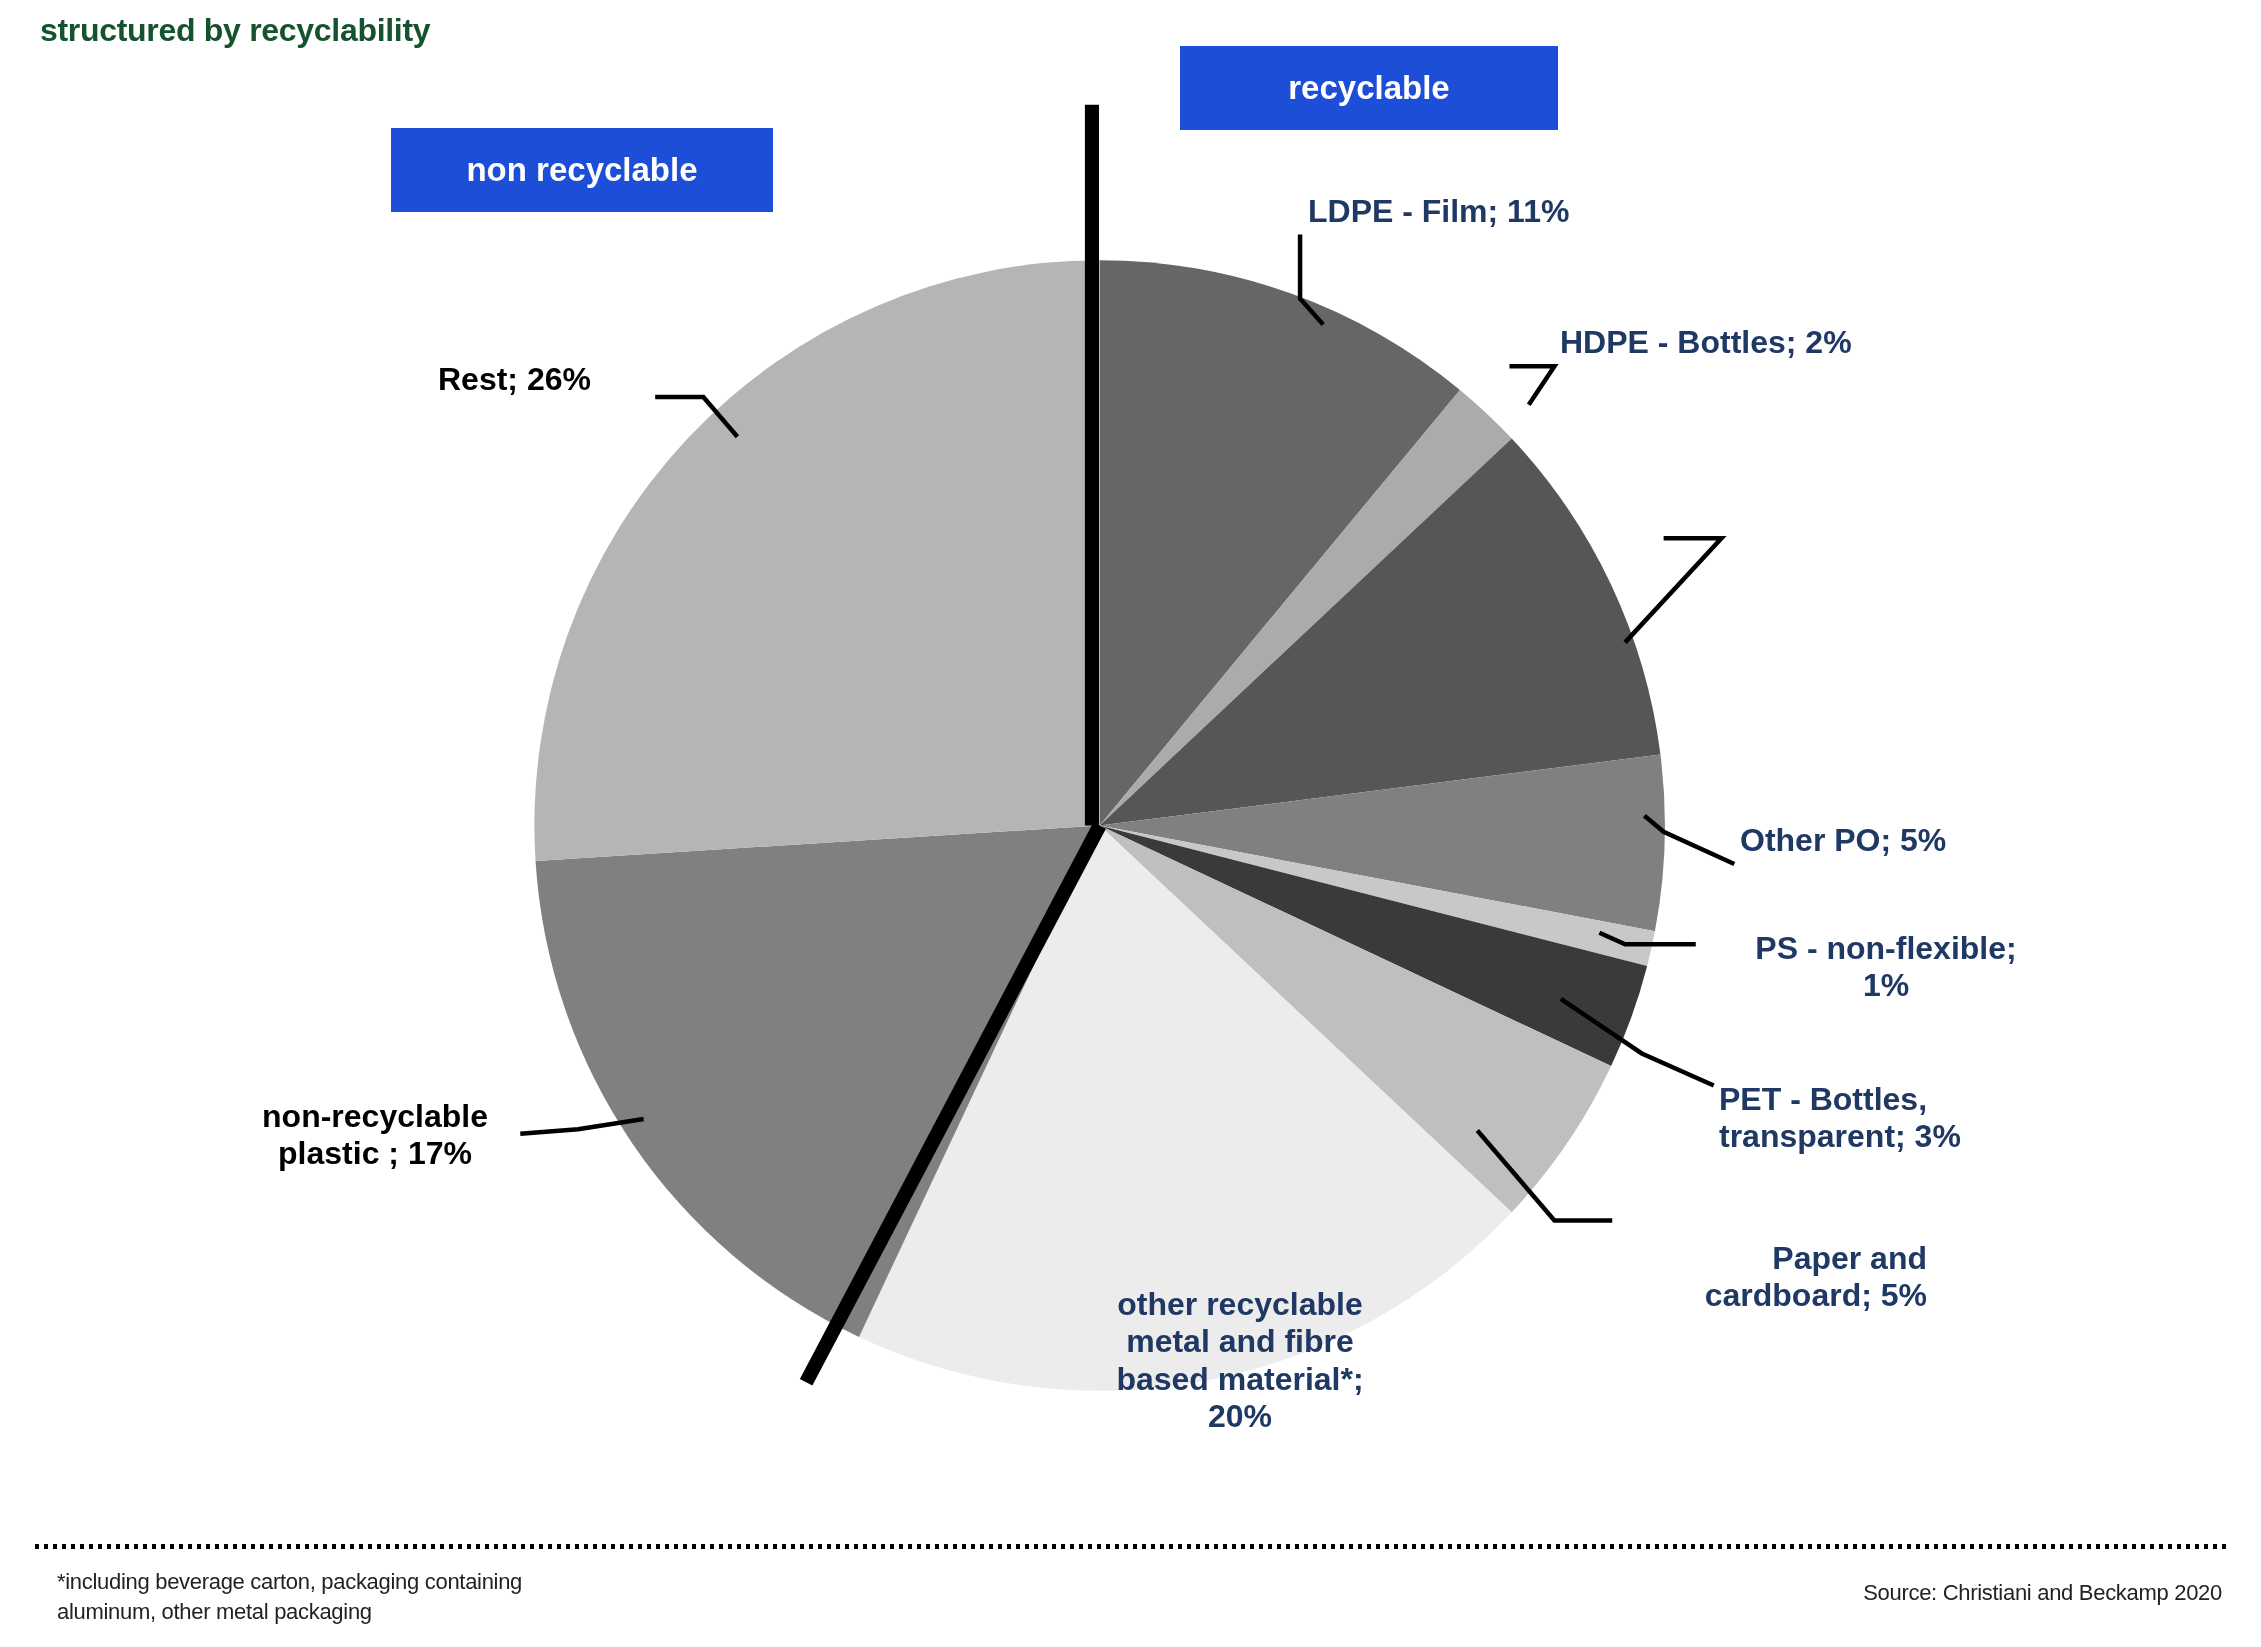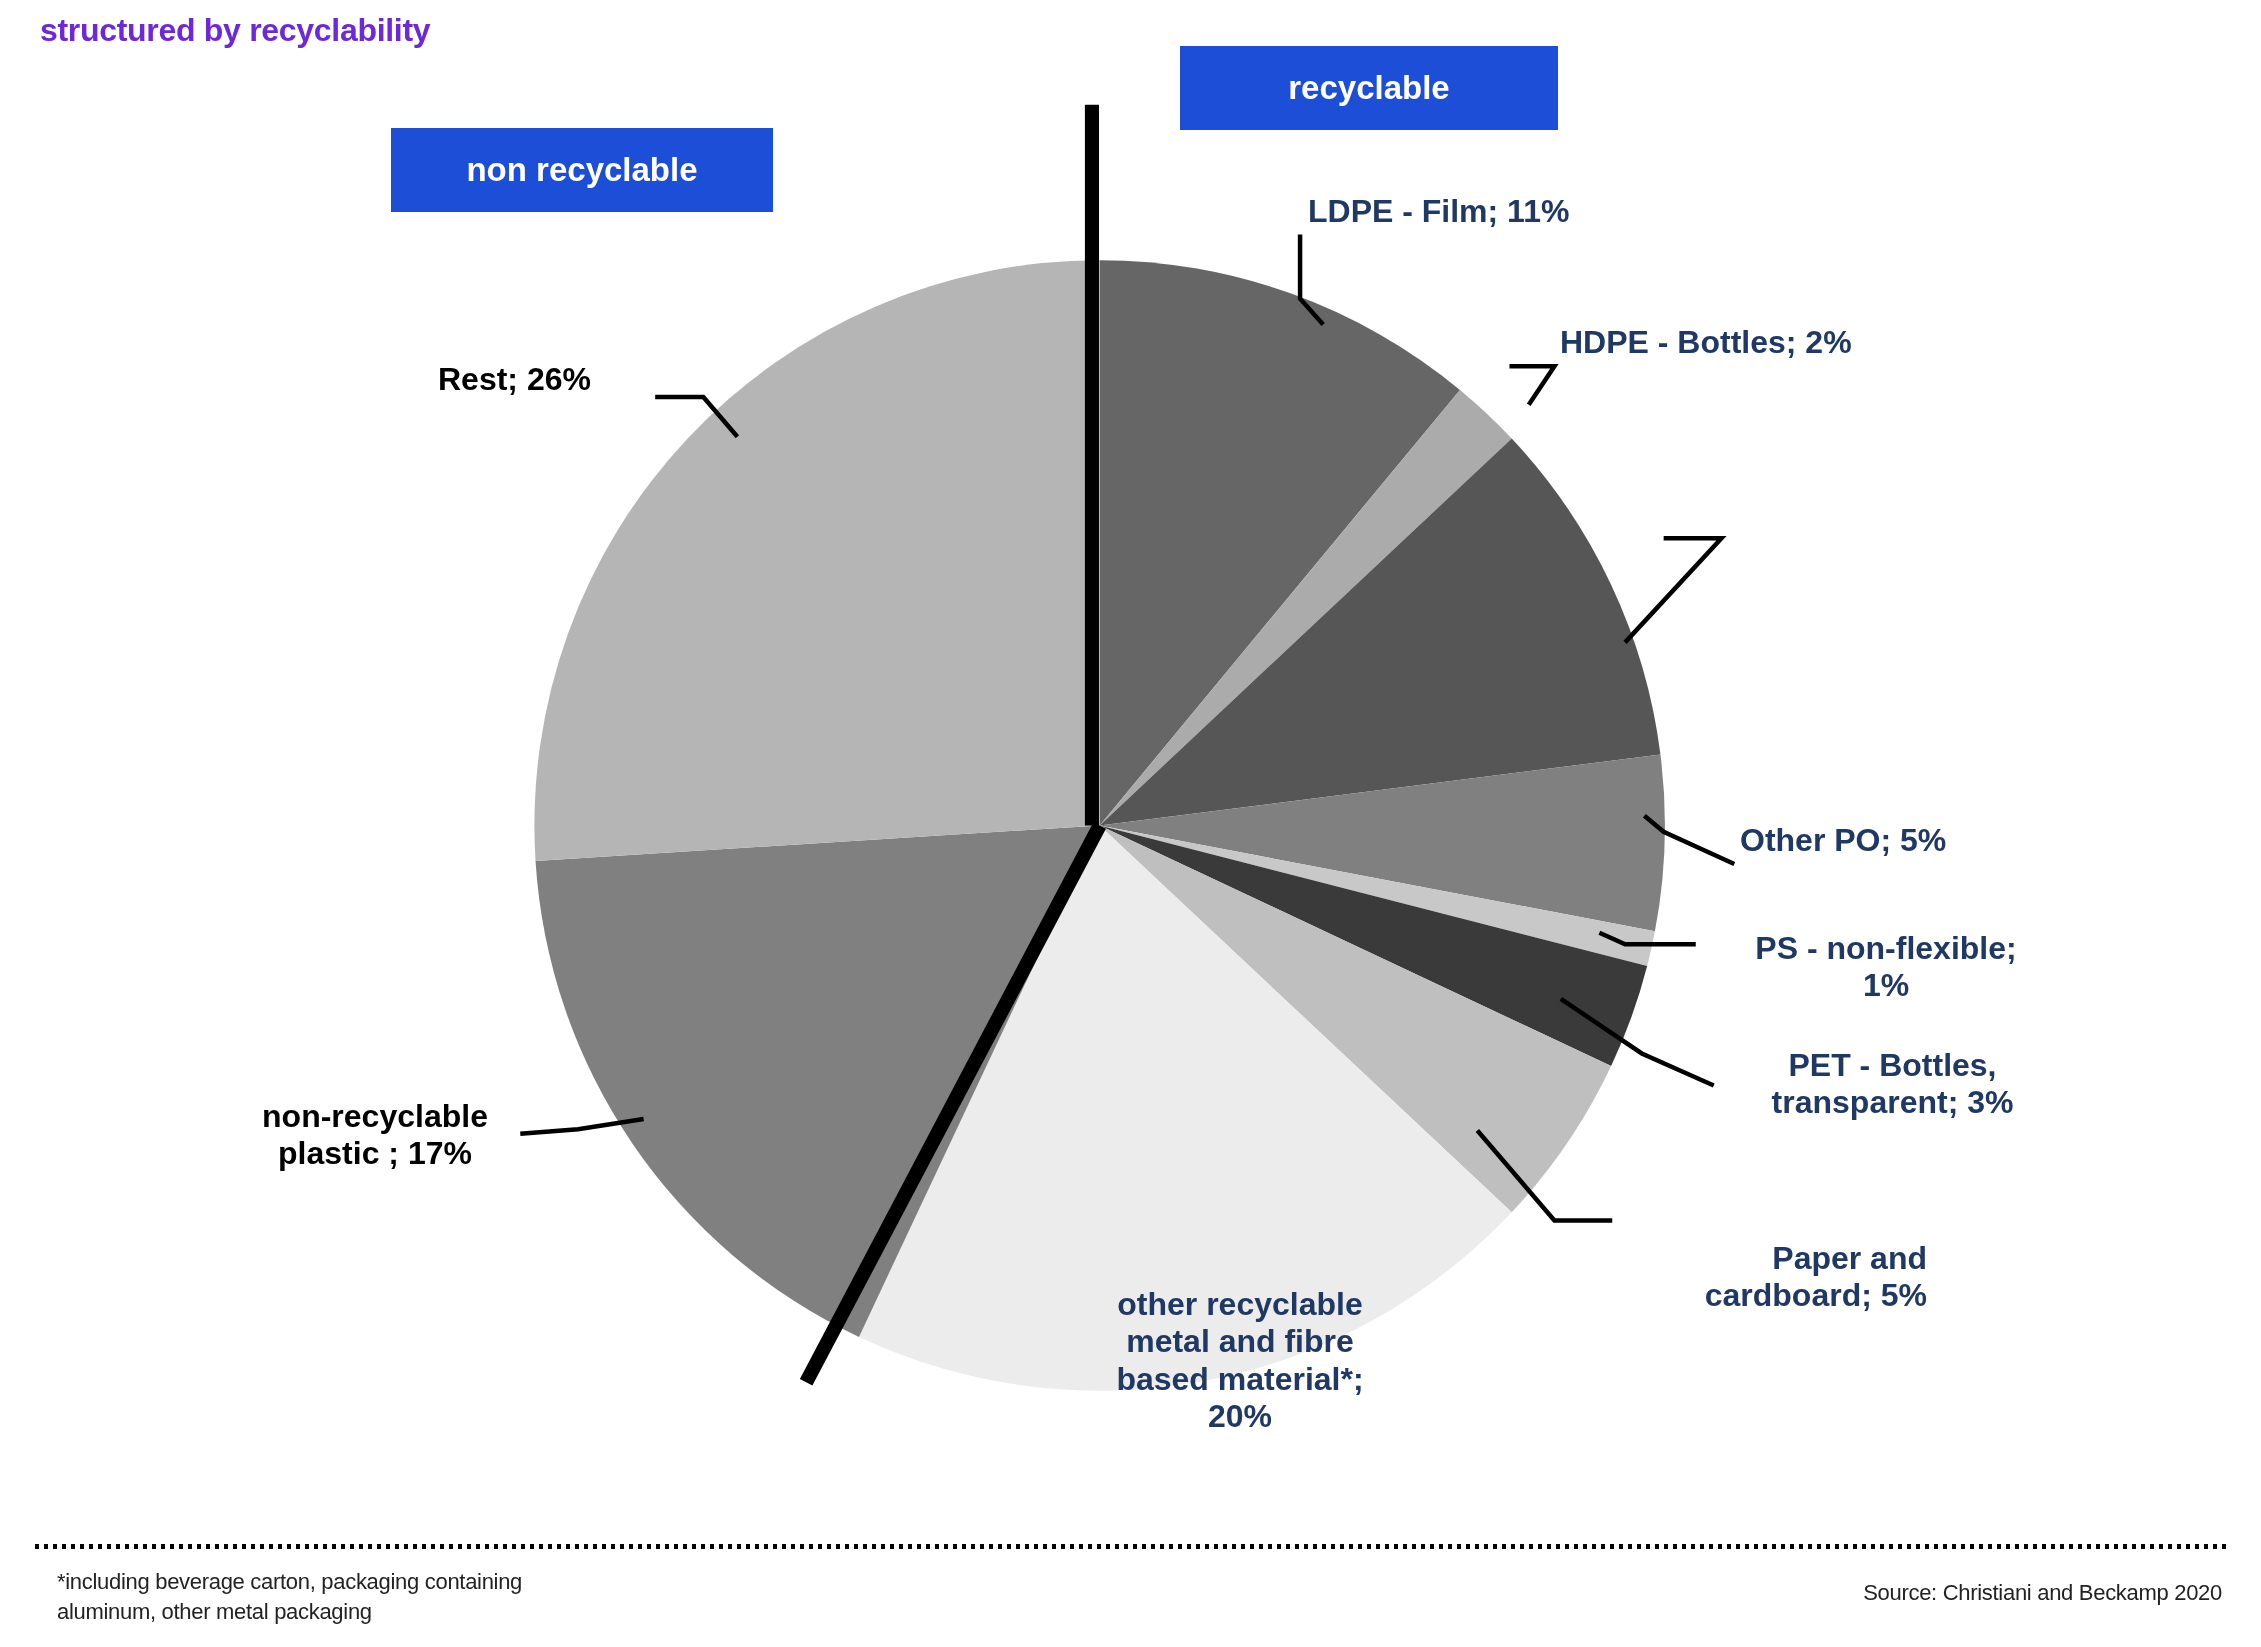--- a/index.html
+++ b/index.html
@@ -6,21 +6,21 @@
   body{
     width:2261px;height:1647px;
     font-family:"Liberation Sans", sans-serif;
     position:relative;overflow:hidden;
   }
   .page{position:absolute;inset:0;}
 
   
   #chart-title{
     position:absolute;left:40px;top:11.6px;
-    font-size:32px;font-weight:bold;color:#6d28d9;
+    font-size:32px;font-weight:bold;color:#14532d;
     letter-spacing:-0.3px;white-space:nowrap;
   }
 
   
   .banner{
     position:absolute;background:#1d4ed8;color:#ffffff;
     font-size:33px;font-weight:bold;
     display:flex;align-items:center;justify-content:center;
     letter-spacing:0px;
   }
@@ -36,21 +36,21 @@
     white-space:pre-line;
   }
   .lbl-blue{color:#1f3864;font-size:32px;}
   .lbl-black{color:#000000;font-size:32px;}
 
   #label-ldpe      {left:1308px;top:193px;text-align:left;}
   #label-hdpe      {left:1560px;top:324px;text-align:left;}
   #label-pp        {left:1672px;top:498px;text-align:center;width:360px;}
   #label-other-po  {left:1740px;top:822px;text-align:left;}
   #label-ps        {left:1706px;top:898px;text-align:center;width:360px;margin-top:32px;}
-  #label-pet       {left:1719px;top:1047px;text-align:center;width:347px;}
+  #label-pet       {left:1719px;top:1081px;width:347px;}
   #label-paper     {left:1606px;top:1240px;text-align:right;width:321px;}
   #label-other-rec {left:1057px;top:1258px;text-align:center;width:366px;margin-top:28px;}
   #label-rest      {left:438px;top:361px;text-align:left;}
   #label-nonplastic{left:212px;top:1098px;text-align:center;width:326px;}
 
   
   #footer-rule{
     position:absolute;left:35px;top:1544px;width:2194px;height:4.5px;
     background-image:repeating-linear-gradient(to right,#000 0 4.5px,transparent 4.5px 9px);
   }

